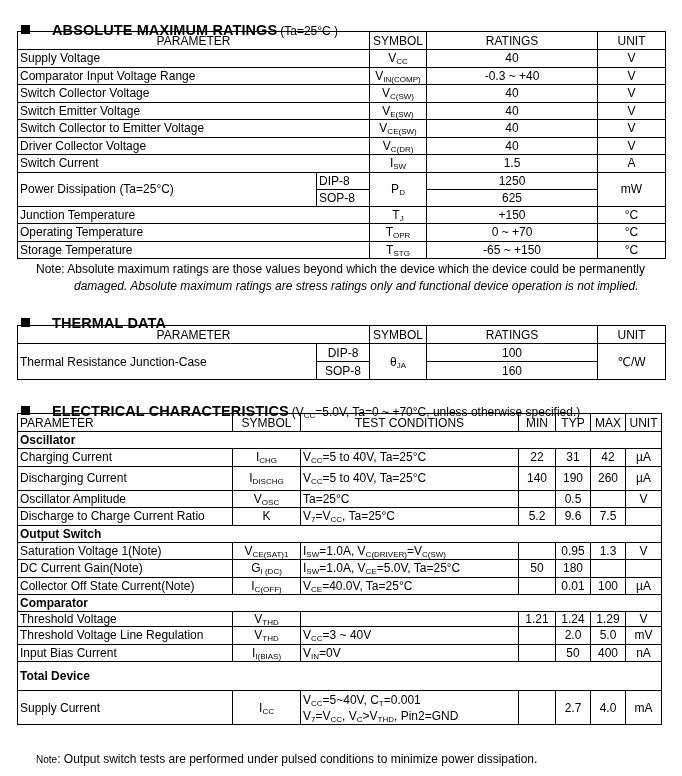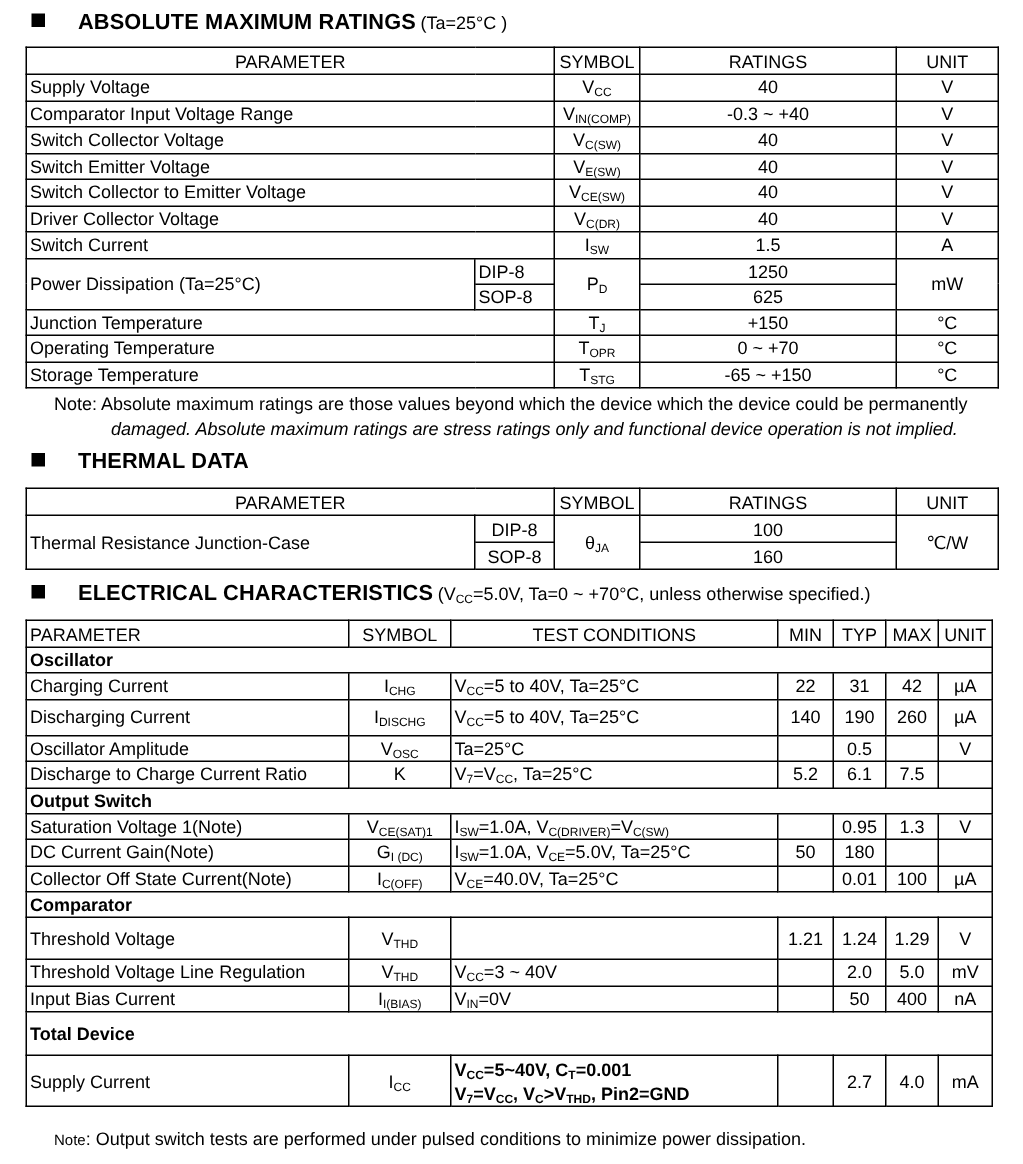--- a/index.html
+++ b/index.html
@@ -3,21 +3,21 @@
 <meta charset="utf-8">
 <style>
   html, body { margin: 0; padding: 0; background: #ffffff; }
   body {
     width: 682px; height: 776px; position: relative; overflow: hidden;
     font-family: "Liberation Sans", "DejaVu Sans", sans-serif;
     color: #000; font-size: 12px;
   }
   .heading {
     position: absolute; left: 21px; height: 18px; white-space: nowrap;
-    display: flex; align-items: baseline;
+    display: flex; align-items: baseline; margin-top: 15px;
   }
   .heading .bullet {
     display: inline-block; width: 9px; height: 9px; background: #000;
     margin-right: 22px; position: relative; top: -1px;
   }
   .heading .title {
     font-weight: bold; font-size: 14.5px; letter-spacing: 0.1px;
   }
   .heading .cond { font-size: 12px; margin-left: 3px; }
   table {
@@ -228,21 +228,21 @@
     <td class="c"></td>
     <td class="c">0.5</td>
     <td class="c"></td>
     <td class="c">V</td>
   </tr>
   <tr style="height:17.5px">
     <td>Discharge to Charge Current Ratio</td>
     <td class="c">K</td>
     <td><span>V</span><sub>7</sub><span>=V</span><sub>CC</sub><span>, Ta=25°C</span></td>
     <td class="c">5.2</td>
-    <td class="c">6.1</td>
+    <td class="c">9.6</td>
     <td class="c">7.5</td>
     <td class="c"></td>
   </tr>
 
   <tr style="height:17px">
     <td colspan="7" class="l grp">Output Switch</td>
   </tr>
   <tr style="height:17.5px">
     <td>Saturation Voltage 1(Note)</td>
     <td class="c"><span>V</span><sub>CE(SAT)1</sub></td>
@@ -267,21 +267,21 @@
     <td><span>V</span><sub>CE</sub><span>=40.0V, Ta=25°C</span></td>
     <td class="c"></td>
     <td class="c">0.01</td>
     <td class="c">100</td>
     <td class="c">µA</td>
   </tr>
 
   <tr style="height:17px">
     <td colspan="7" class="l grp">Comparator</td>
   </tr>
-  <tr style="height:28px">
+  <tr style="height:15px">
     <td>Threshold Voltage</td>
     <td class="c"><span>V</span><sub>THD</sub></td>
     <td></td>
     <td class="c">1.21</td>
     <td class="c">1.24</td>
     <td class="c">1.29</td>
     <td class="c">V</td>
   </tr>
   <tr style="height:17.5px">
     <td>Threshold Voltage Line Regulation</td>
@@ -301,21 +301,21 @@
     <td class="c">400</td>
     <td class="c">nA</td>
   </tr>
 
   <tr style="height:29px">
     <td colspan="7" class="l grp">Total Device</td>
   </tr>
   <tr style="height:34px">
     <td>Supply Current</td>
     <td class="c"><span>I</span><sub>CC</sub></td>
-    <td style="line-height:16px;font-weight:bold;">
+    <td style="line-height:16px;">
       <div><span>V</span><sub>CC</sub><span>=5~40V, C</span><sub>T</sub><span>=0.001</span></div>
       <div><span>V</span><sub>7</sub><span>=V</span><sub>CC</sub><span>, V</span><sub>C</sub><span>&gt;V</span><sub>THD</sub><span>, Pin2=GND</span></div>
     </td>
     <td class="c"></td>
     <td class="c">2.7</td>
     <td class="c">4.0</td>
     <td class="c">mA</td>
   </tr>
 </tbody>
   </table>

